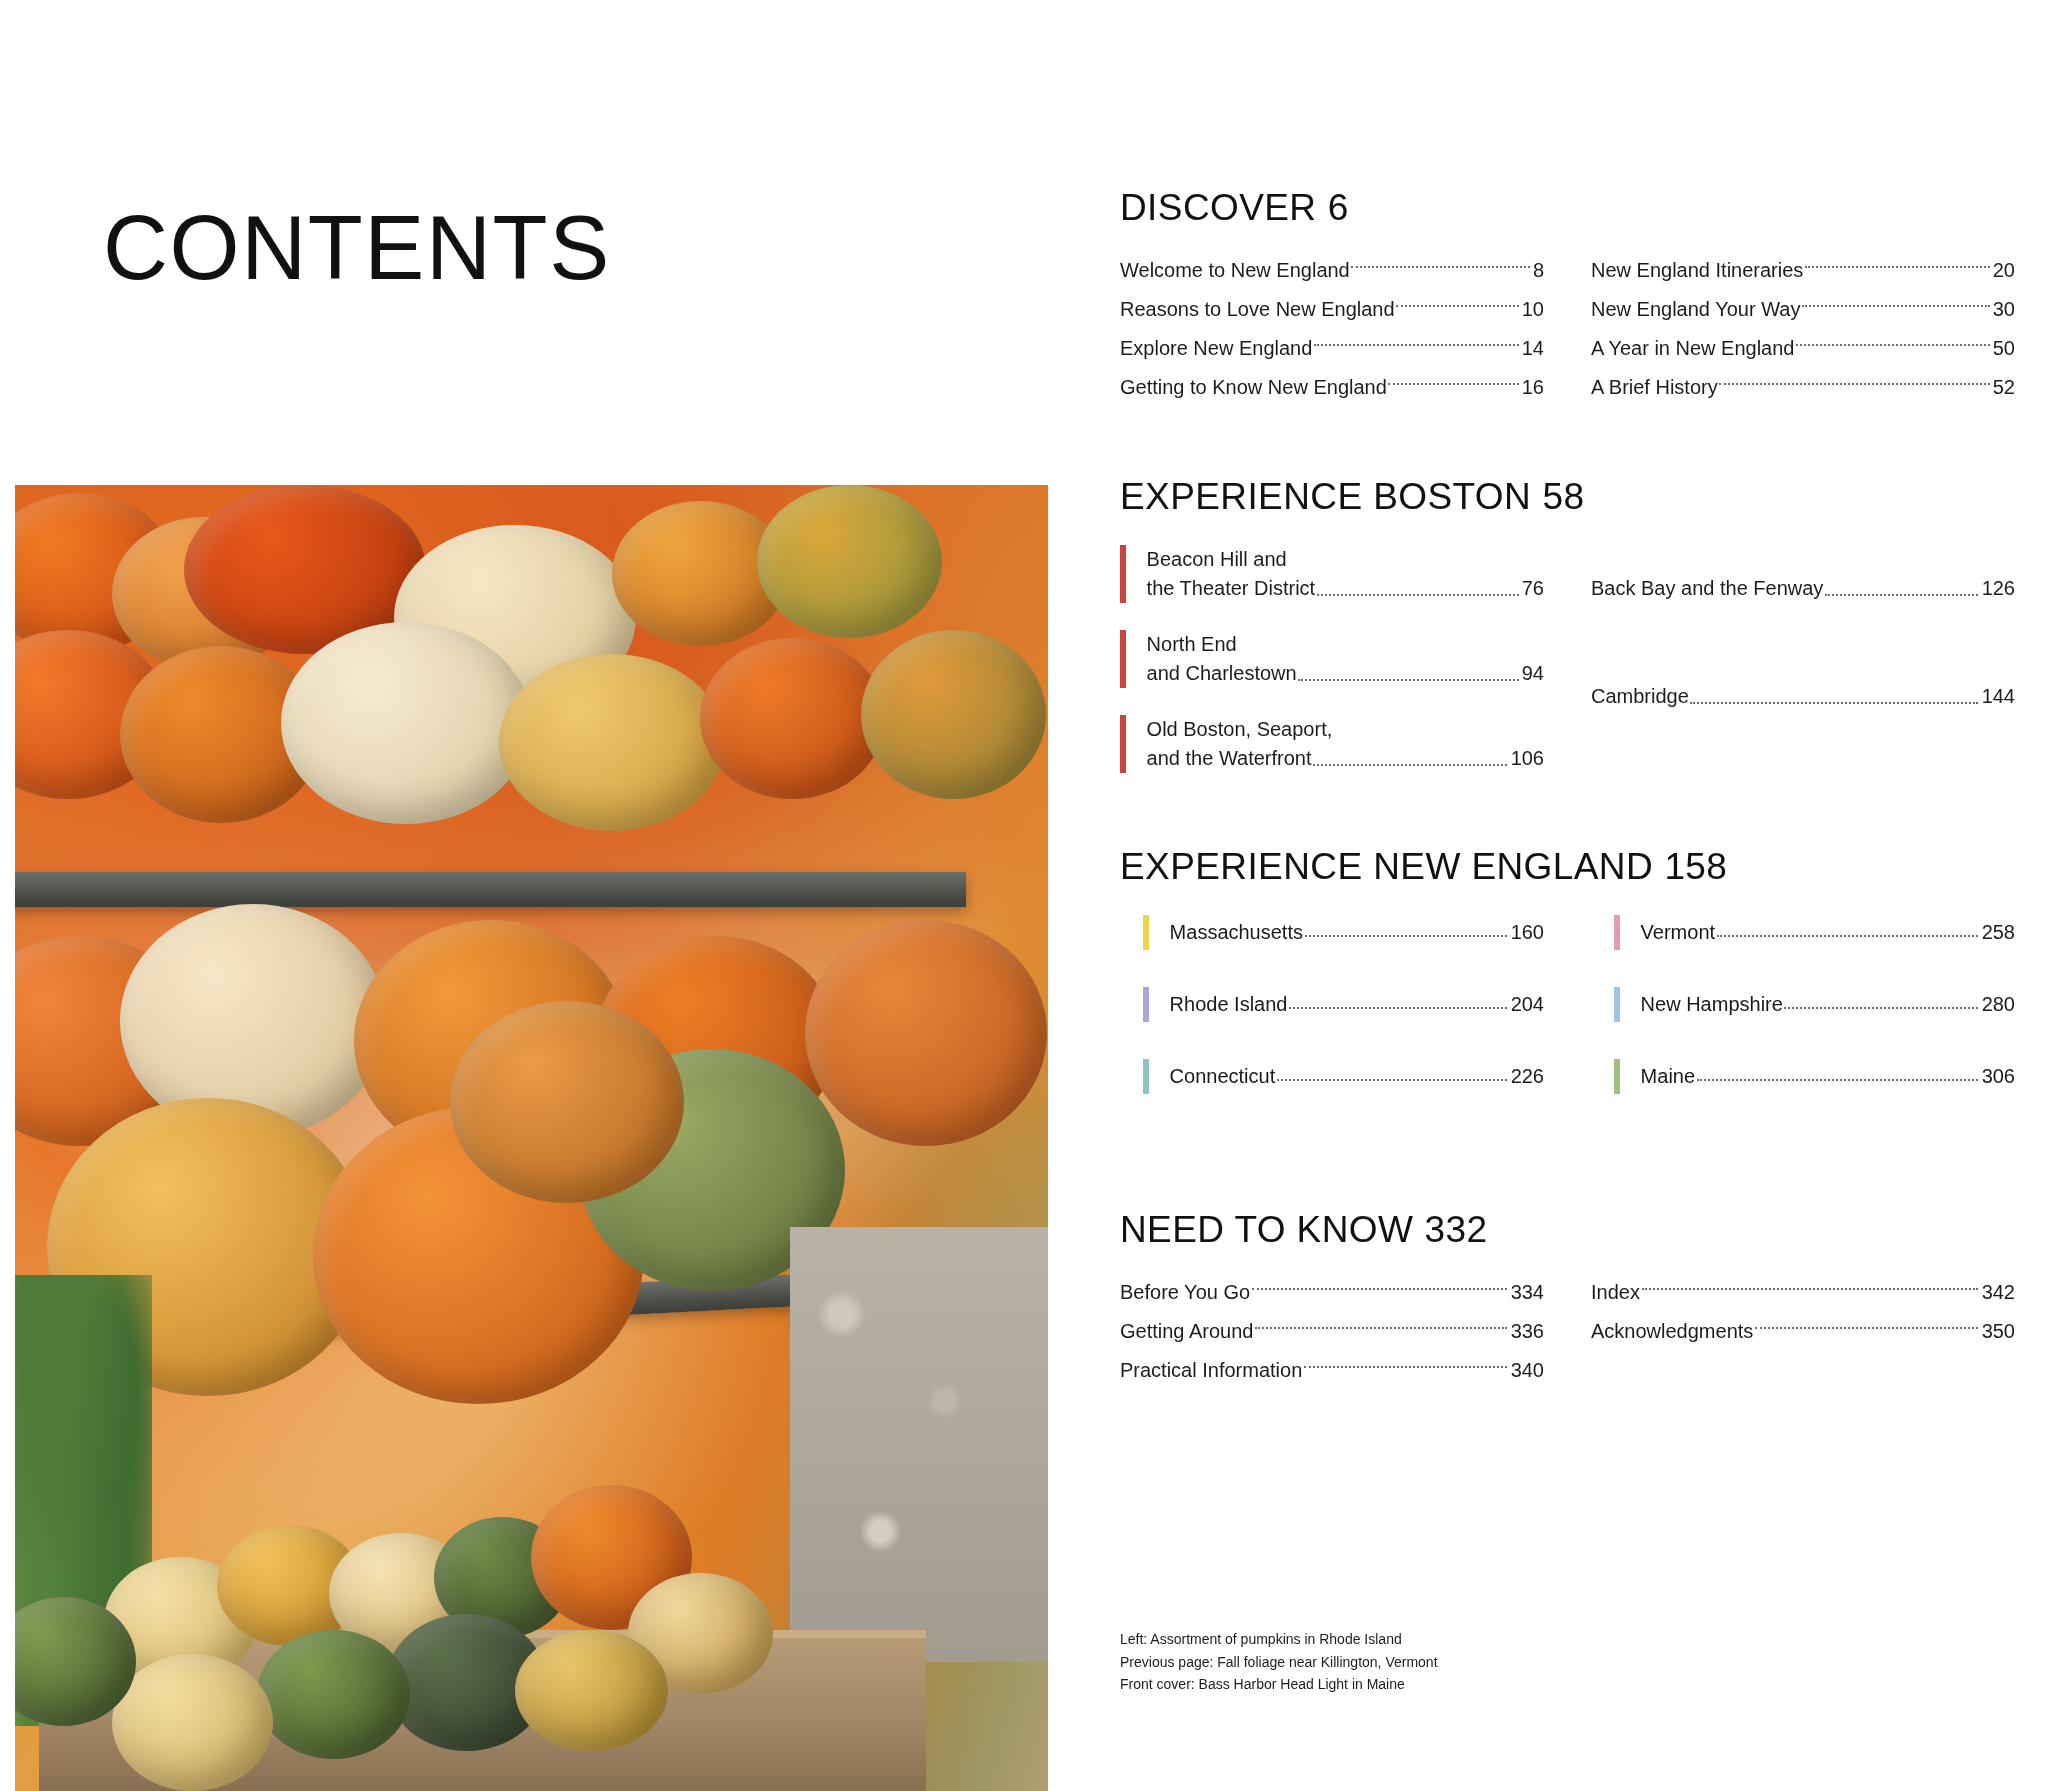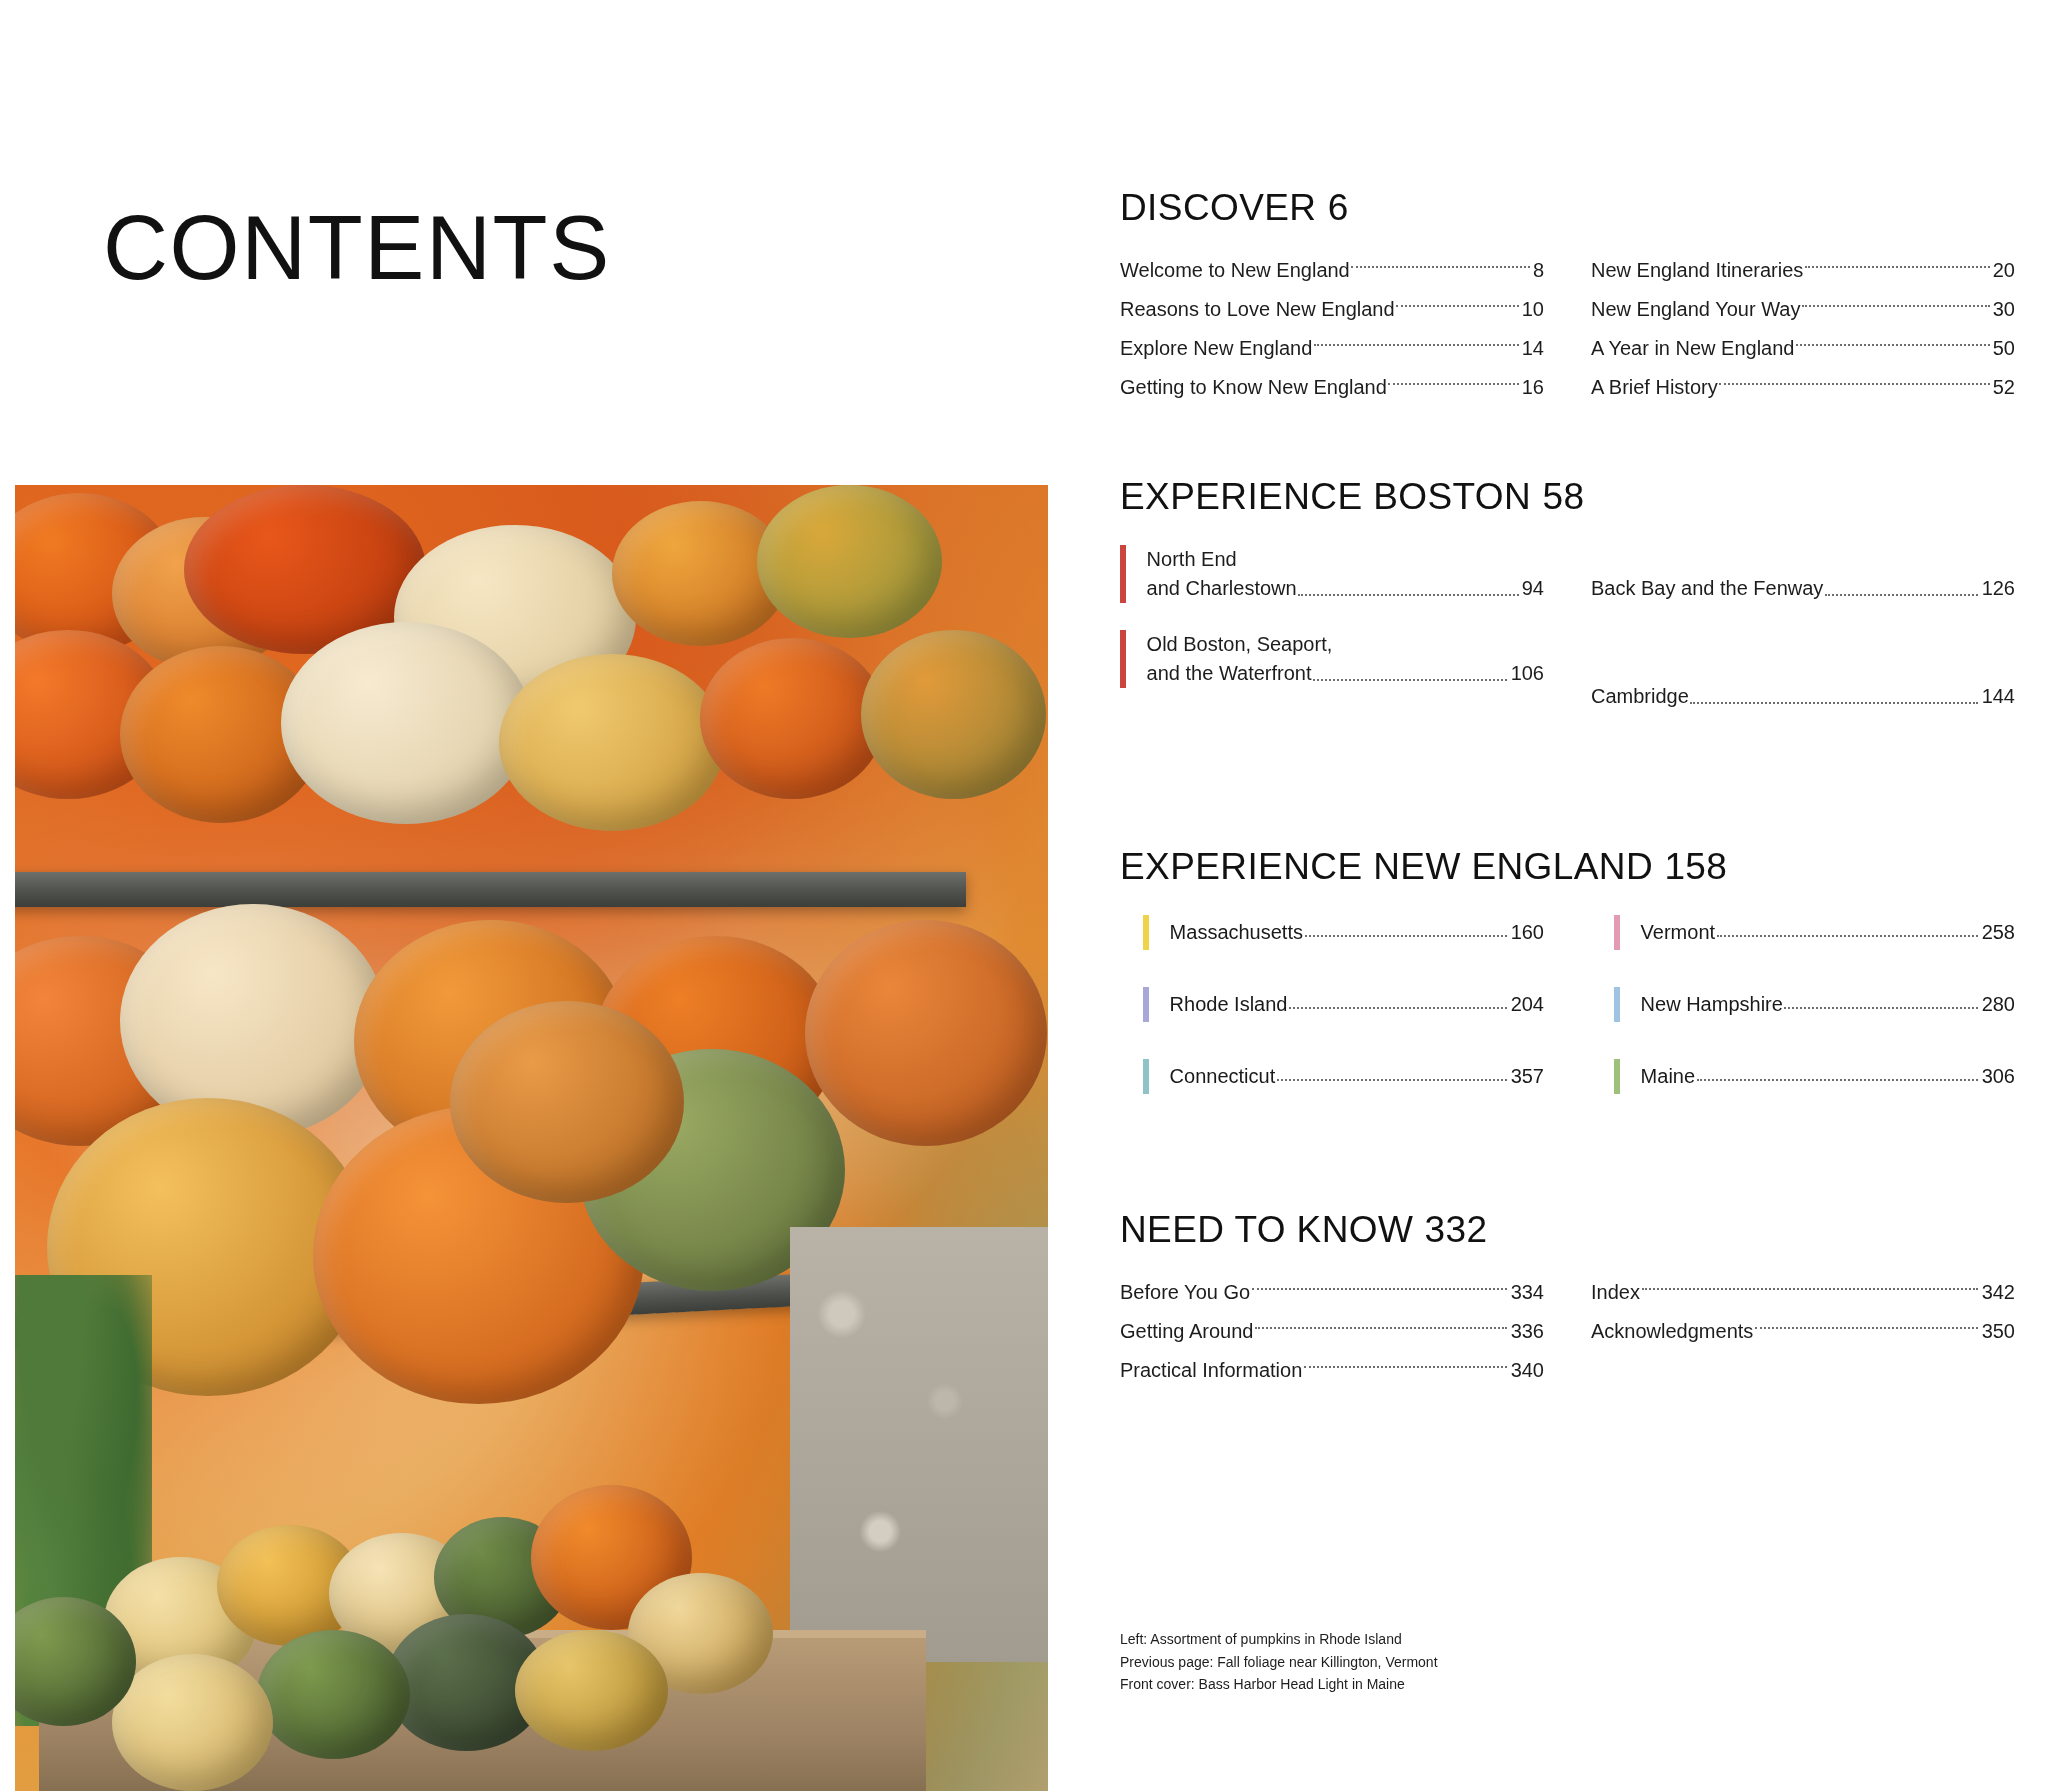--- a/index.html
+++ b/index.html
@@ -357,20 +357,31 @@
 
     <div class="section" style="top:476px;">
       <div class="section-title">
         <span>EXPERIENCE BOSTON</span><span class="num">58</span>
       </div>
       <div class="two-col">
         <div class="col">
           <div class="bar-entry">
             <div class="bar" style="background:#c9453d;"></div>
             <div class="text">
+              <div class="line1">Beacon Hill and</div>
+              <div class="line2">
+                <span>the Theater District</span>
+                <span class="dots"></span>
+                <span>76</span>
+              </div>
+            </div>
+          </div>
+          <div class="bar-entry">
+            <div class="bar" style="background:#c9453d;"></div>
+            <div class="text">
               <div class="line1">North End</div>
               <div class="line2">
                 <span>and Charlestown</span>
                 <span class="dots"></span>
                 <span>94</span>
               </div>
             </div>
           </div>
           <div class="bar-entry">
             <div class="bar" style="background:#c9453d;"></div>
@@ -429,21 +440,21 @@
               <span>Rhode Island</span>
               <span class="dots"></span>
               <span>204</span>
             </div>
           </div>
           <div class="region-entry">
             <div class="bar" style="background:#8fc3c6;"></div>
             <div class="text">
               <span>Connecticut</span>
               <span class="dots"></span>
-              <span>357</span>
+              <span>226</span>
             </div>
           </div>
         </div>
         <div class="col">
           <div class="region-entry">
             <div class="bar" style="background:#e39ab4;"></div>
             <div class="text">
               <span>Vermont</span>
               <span class="dots"></span>
               <span>258</span>

